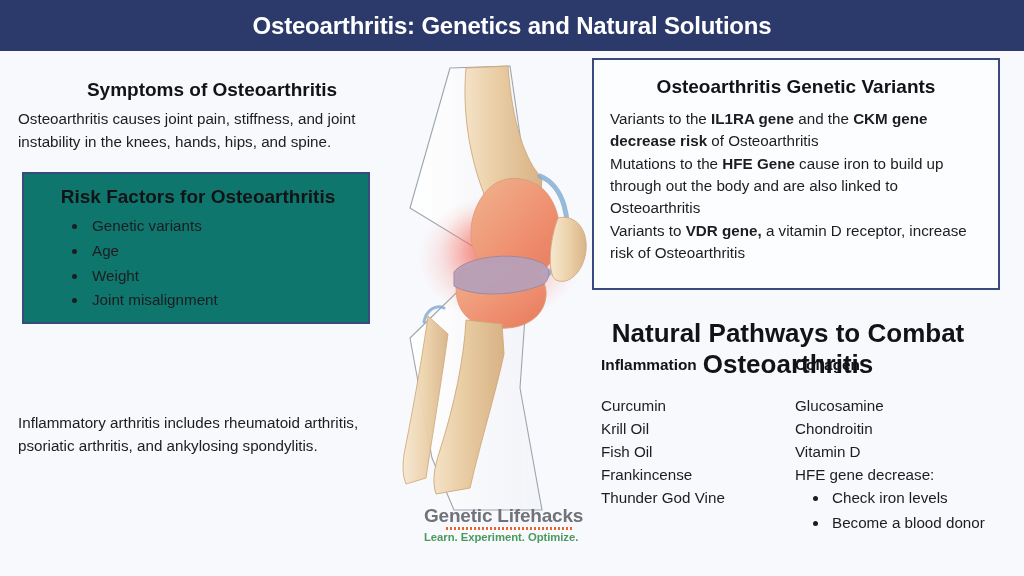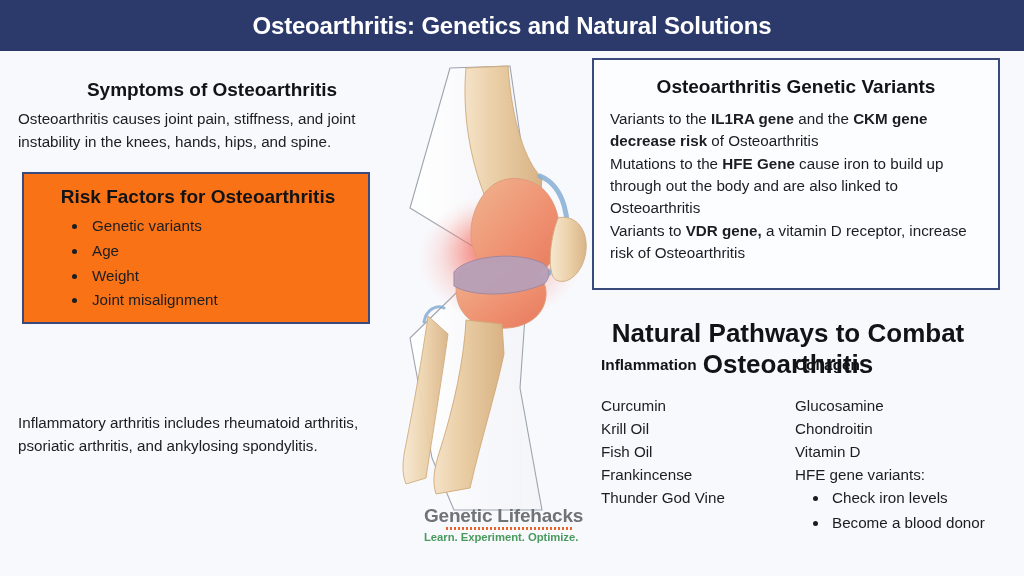--- a/index.html
+++ b/index.html
@@ -76,21 +76,21 @@
     width: 396px;
   }
 
   .risk-box {
     position: absolute;
     left: 22px;
     top: 172px;
     width: 348px;
     height: 152px;
     border: 2px solid #3b4a7d;
-    background: #f97316;
+    background: #0f766e;
     box-sizing: border-box;
   }
   .risk-box-head {
     position: absolute;
     left: 0;
     top: 12px;
     width: 348px;
     font-size: 19px;
     font-weight: bold;
     text-align: center;
@@ -345,21 +345,21 @@
     <div class="col-item">Fish Oil</div>
     <div class="col-item">Frankincense</div>
     <div class="col-item">Thunder God Vine</div>
   </div>
 
   <div class="col-collagen">
     <div class="col-head">Collagen</div>
     <div class="col-item">Glucosamine</div>
     <div class="col-item">Chondroitin</div>
     <div class="col-item">Vitamin D</div>
-    <div class="col-item">HFE gene variants:</div>
+    <div class="col-item">HFE gene decrease:</div>
     <ul class="sub-list">
       <li>Check iron levels</li>
       <li>Become a blood donor</li>
     </ul>
   </div>
 
   <div class="logo">
     <div class="logo-main">Genetic Lifehacks</div>
     <div class="logo-rule"></div>
     <div class="logo-sub">Learn. Experiment. Optimize.</div>

